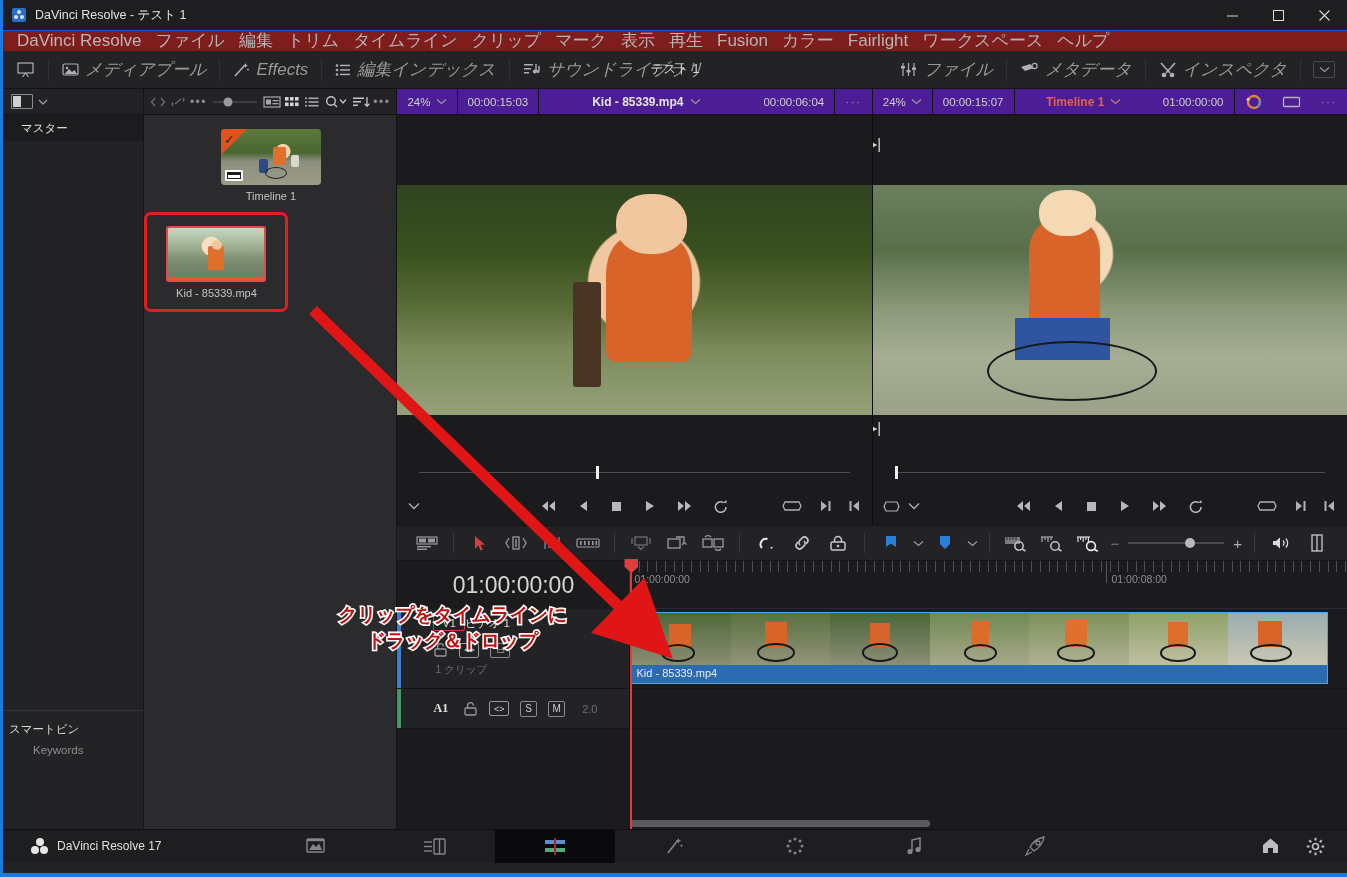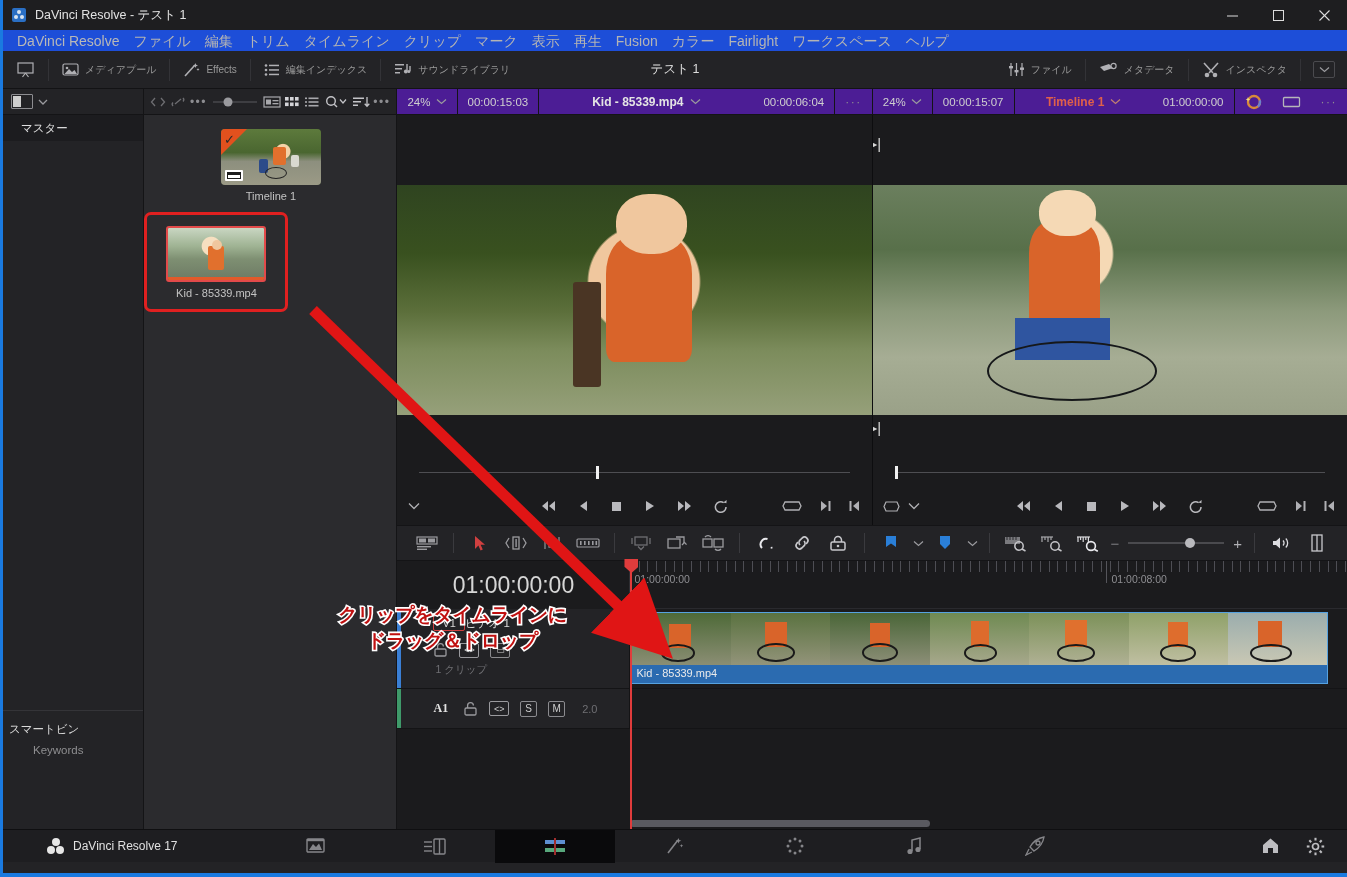--- a/index.html
+++ b/index.html
@@ -39,38 +39,39 @@
   .tb-title { font-size: 12.5px; color: #e2e2e2; }
   .tb-spacer { flex: 1; }
   .winbtn {
     width: 46px; height: 31px; display: flex; align-items: center; justify-content: center;
     color: #dcdcdc; font-size: 13px;
   }
   .winbtn svg { display: block; }
 
   
   .menubar {
-    height: 20px; background: #1d4ed8;
+    height: 20px; background: #7f1d1d;
     display: flex; align-items: center; padding-left: 7px;
-    font-size: 14px;
+    font-size: 17px;
   }
   .menu-item { padding: 0 7px; color: #b4b4b4; white-space: nowrap; line-height: 20px; }
   .menu-item.app { color: #b8b8b8; }
 
   
   .maintoolbar {
     height: 38px; background: #232326;
     display: flex; align-items: center;
     border-bottom: 1px solid #131315;
     position: relative;
   }
   .mt-btn {
     display: flex; align-items: center; gap: 6px;
-    padding: 0 13px; height: 38px; color: #9a9a9a; font-size: 10px;
+    padding: 0 13px; height: 38px; color: #9a9a9a; font-size: 17px;
     white-space: nowrap;
+    font-style: italic;
   }
   .mt-sep { width: 1px; height: 22px; background: #333337; }
   .mt-title {
     position: absolute; left: 0; right: 0; text-align: center;
     font-size: 12.5px; color: #dcdcdc; pointer-events: none;
   }
   .mt-right { margin-left: auto; display: flex; align-items: center; }
   .mt-dropbox {
     width: 22px; height: 17px; border: 1px solid #4a4a4e; border-radius: 2px;
     display: flex; align-items: center; justify-content: center; margin: 0 12px;
@@ -273,21 +274,21 @@
   }
 
   .hscroll { position:absolute; left:233px; right:12px; bottom:2px; height:7px; }
   .hscroll-thumb { position:absolute; left:0; width:300px; height:7px; background:#5a5a60; border-radius:4px; }
 
   
   .statusbar {
     height: 33px; background: #1e1e21; display:flex; align-items:center;
     border-top:1px solid #0f0f11; position:relative;
   }
-  .sb-brand { display:flex; align-items:center; gap:9px; padding-left:44px; font-size:12px; color:#e0e0e0; }
+  .sb-brand { display:flex; align-items:center; gap:9px; padding-left:28px; font-size:12px; color:#e0e0e0; }
   .sb-logo { width:17px; height:17px; position:relative; }
   .sb-logo i { position:absolute; width:8px; height:8px; border-radius:50%; background:#e6e6e6; display:block; }
   .pagebtns { position:absolute; left:0; right:0; display:flex; justify-content:center; gap:0px; }
   .pagebtn { width:120px; height:33px; display:flex; align-items:center; justify-content:center; color:#86868a; }
   .pagebtn.active { background:#0a0a0c; }
   .sb-right { margin-left:auto; display:flex; align-items:center; gap:26px; padding-right:22px; color:#bdbdc1; }
 </style>
 </head>
 <body>
 

